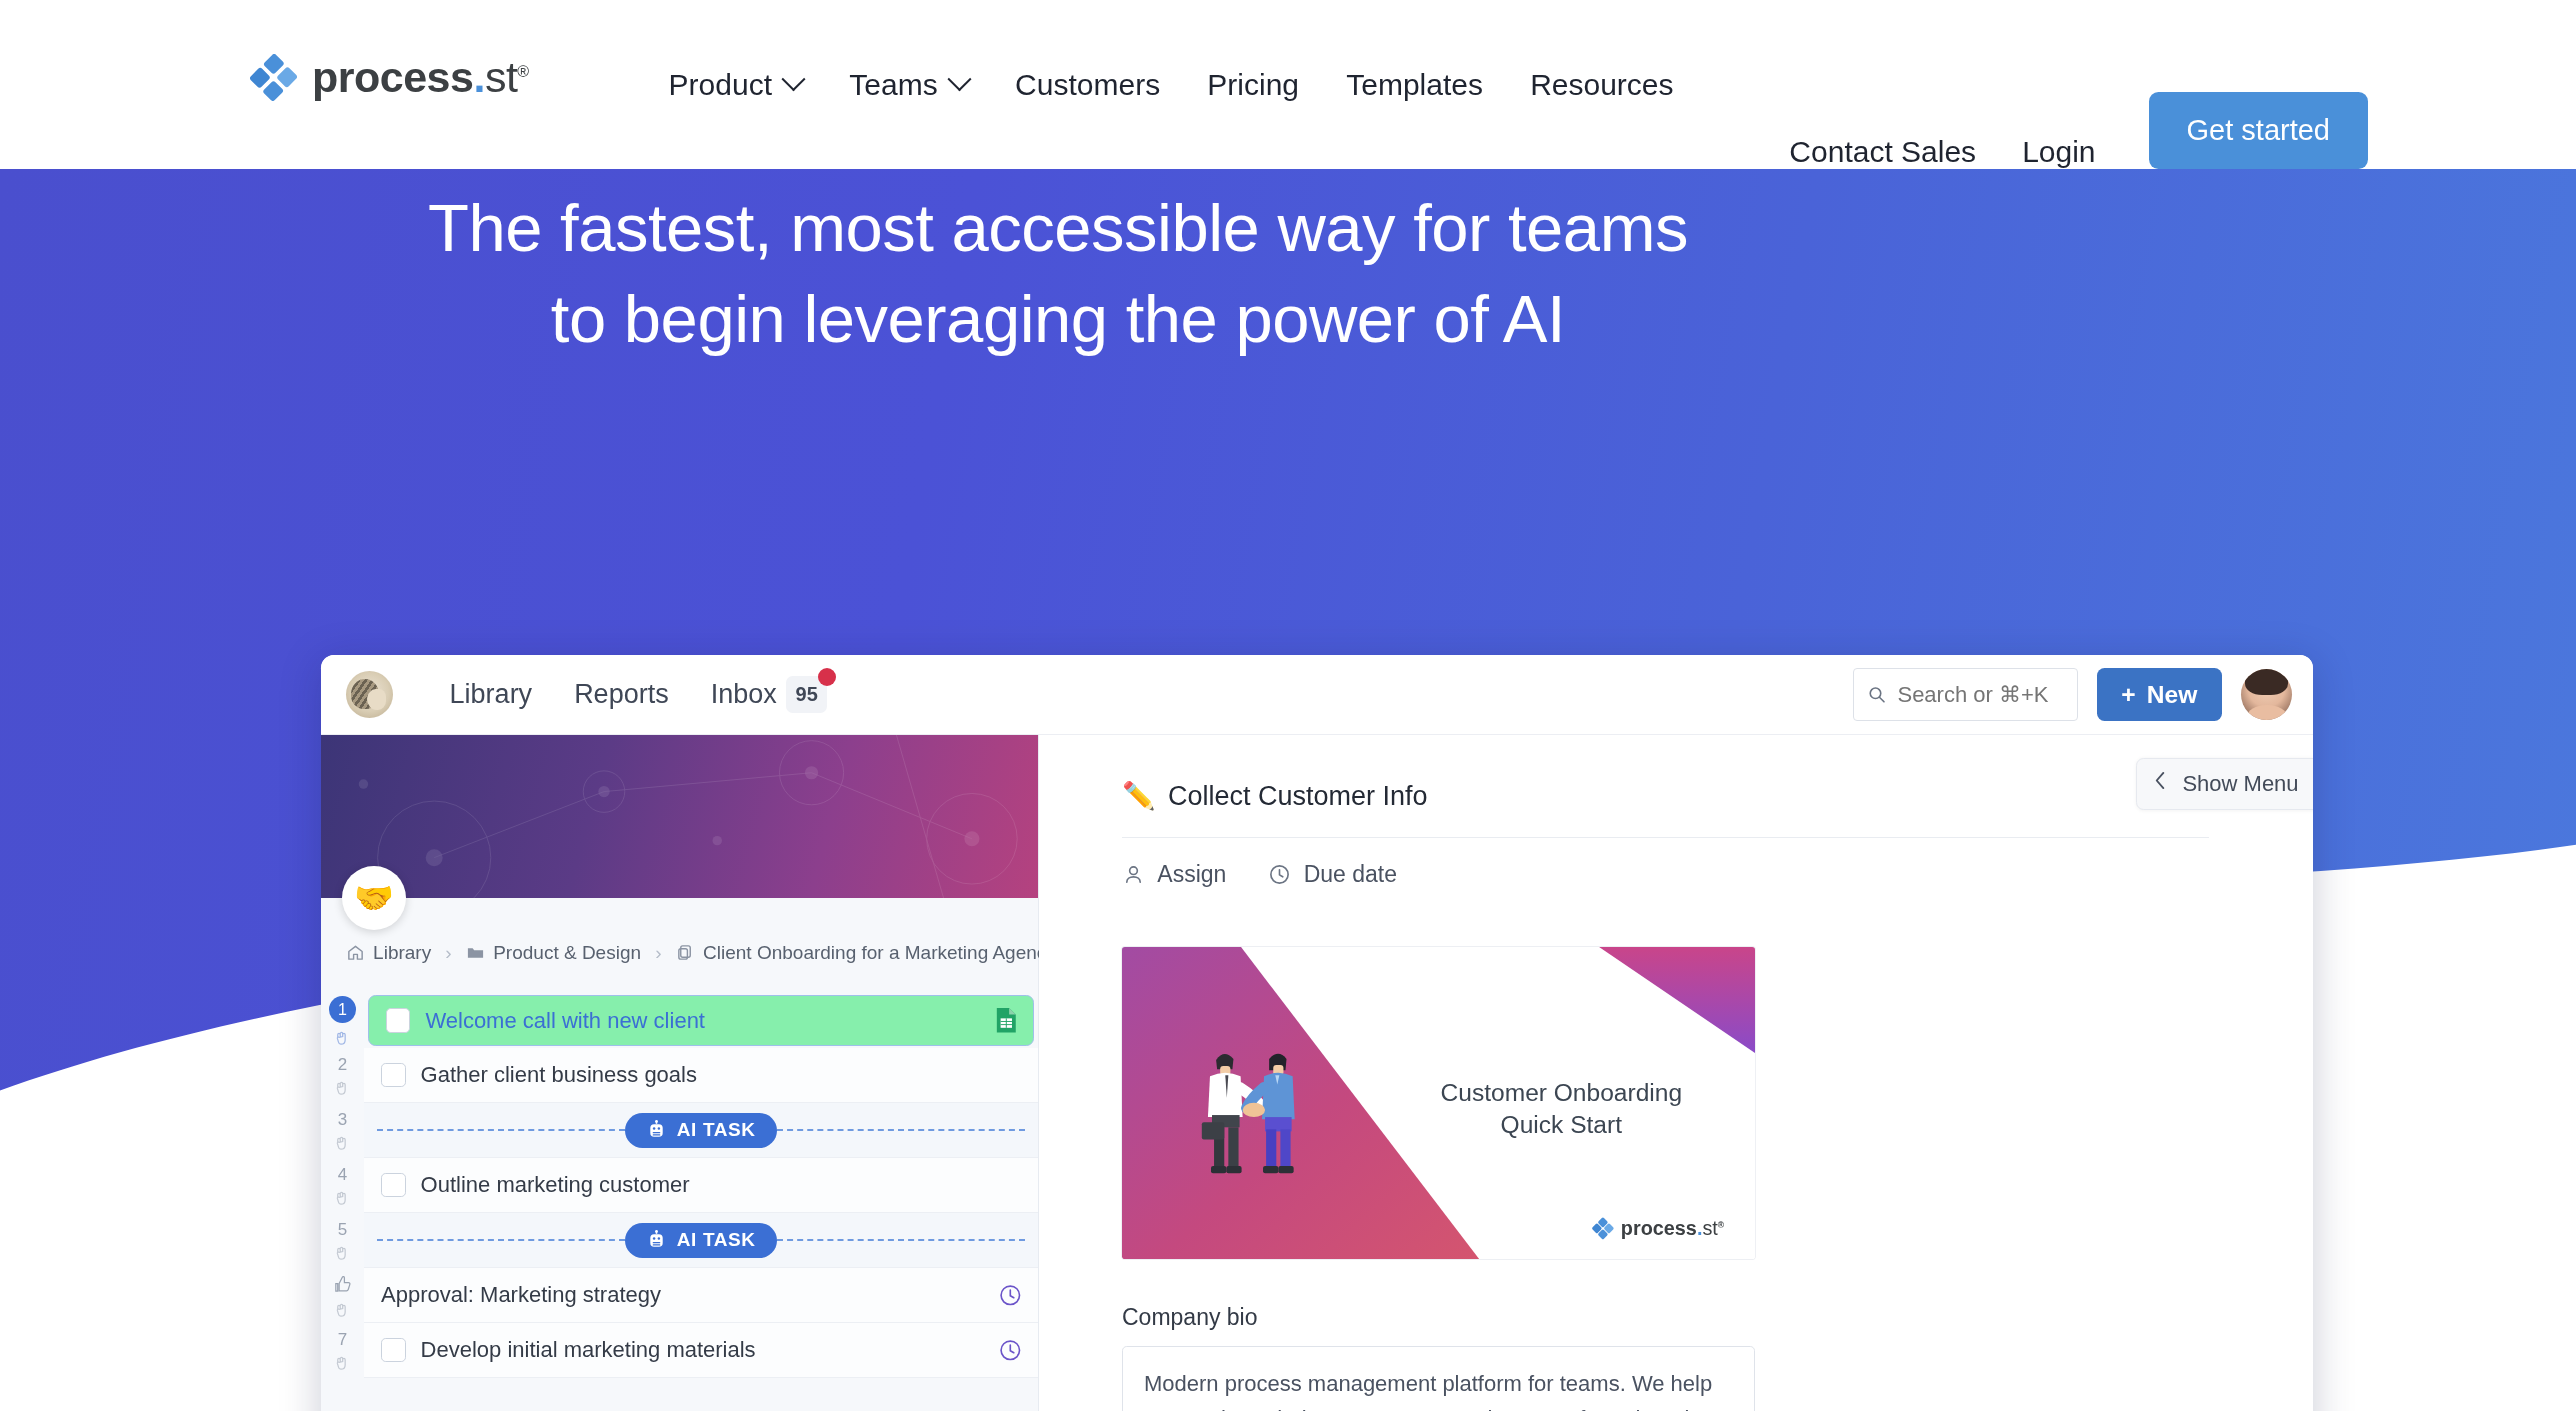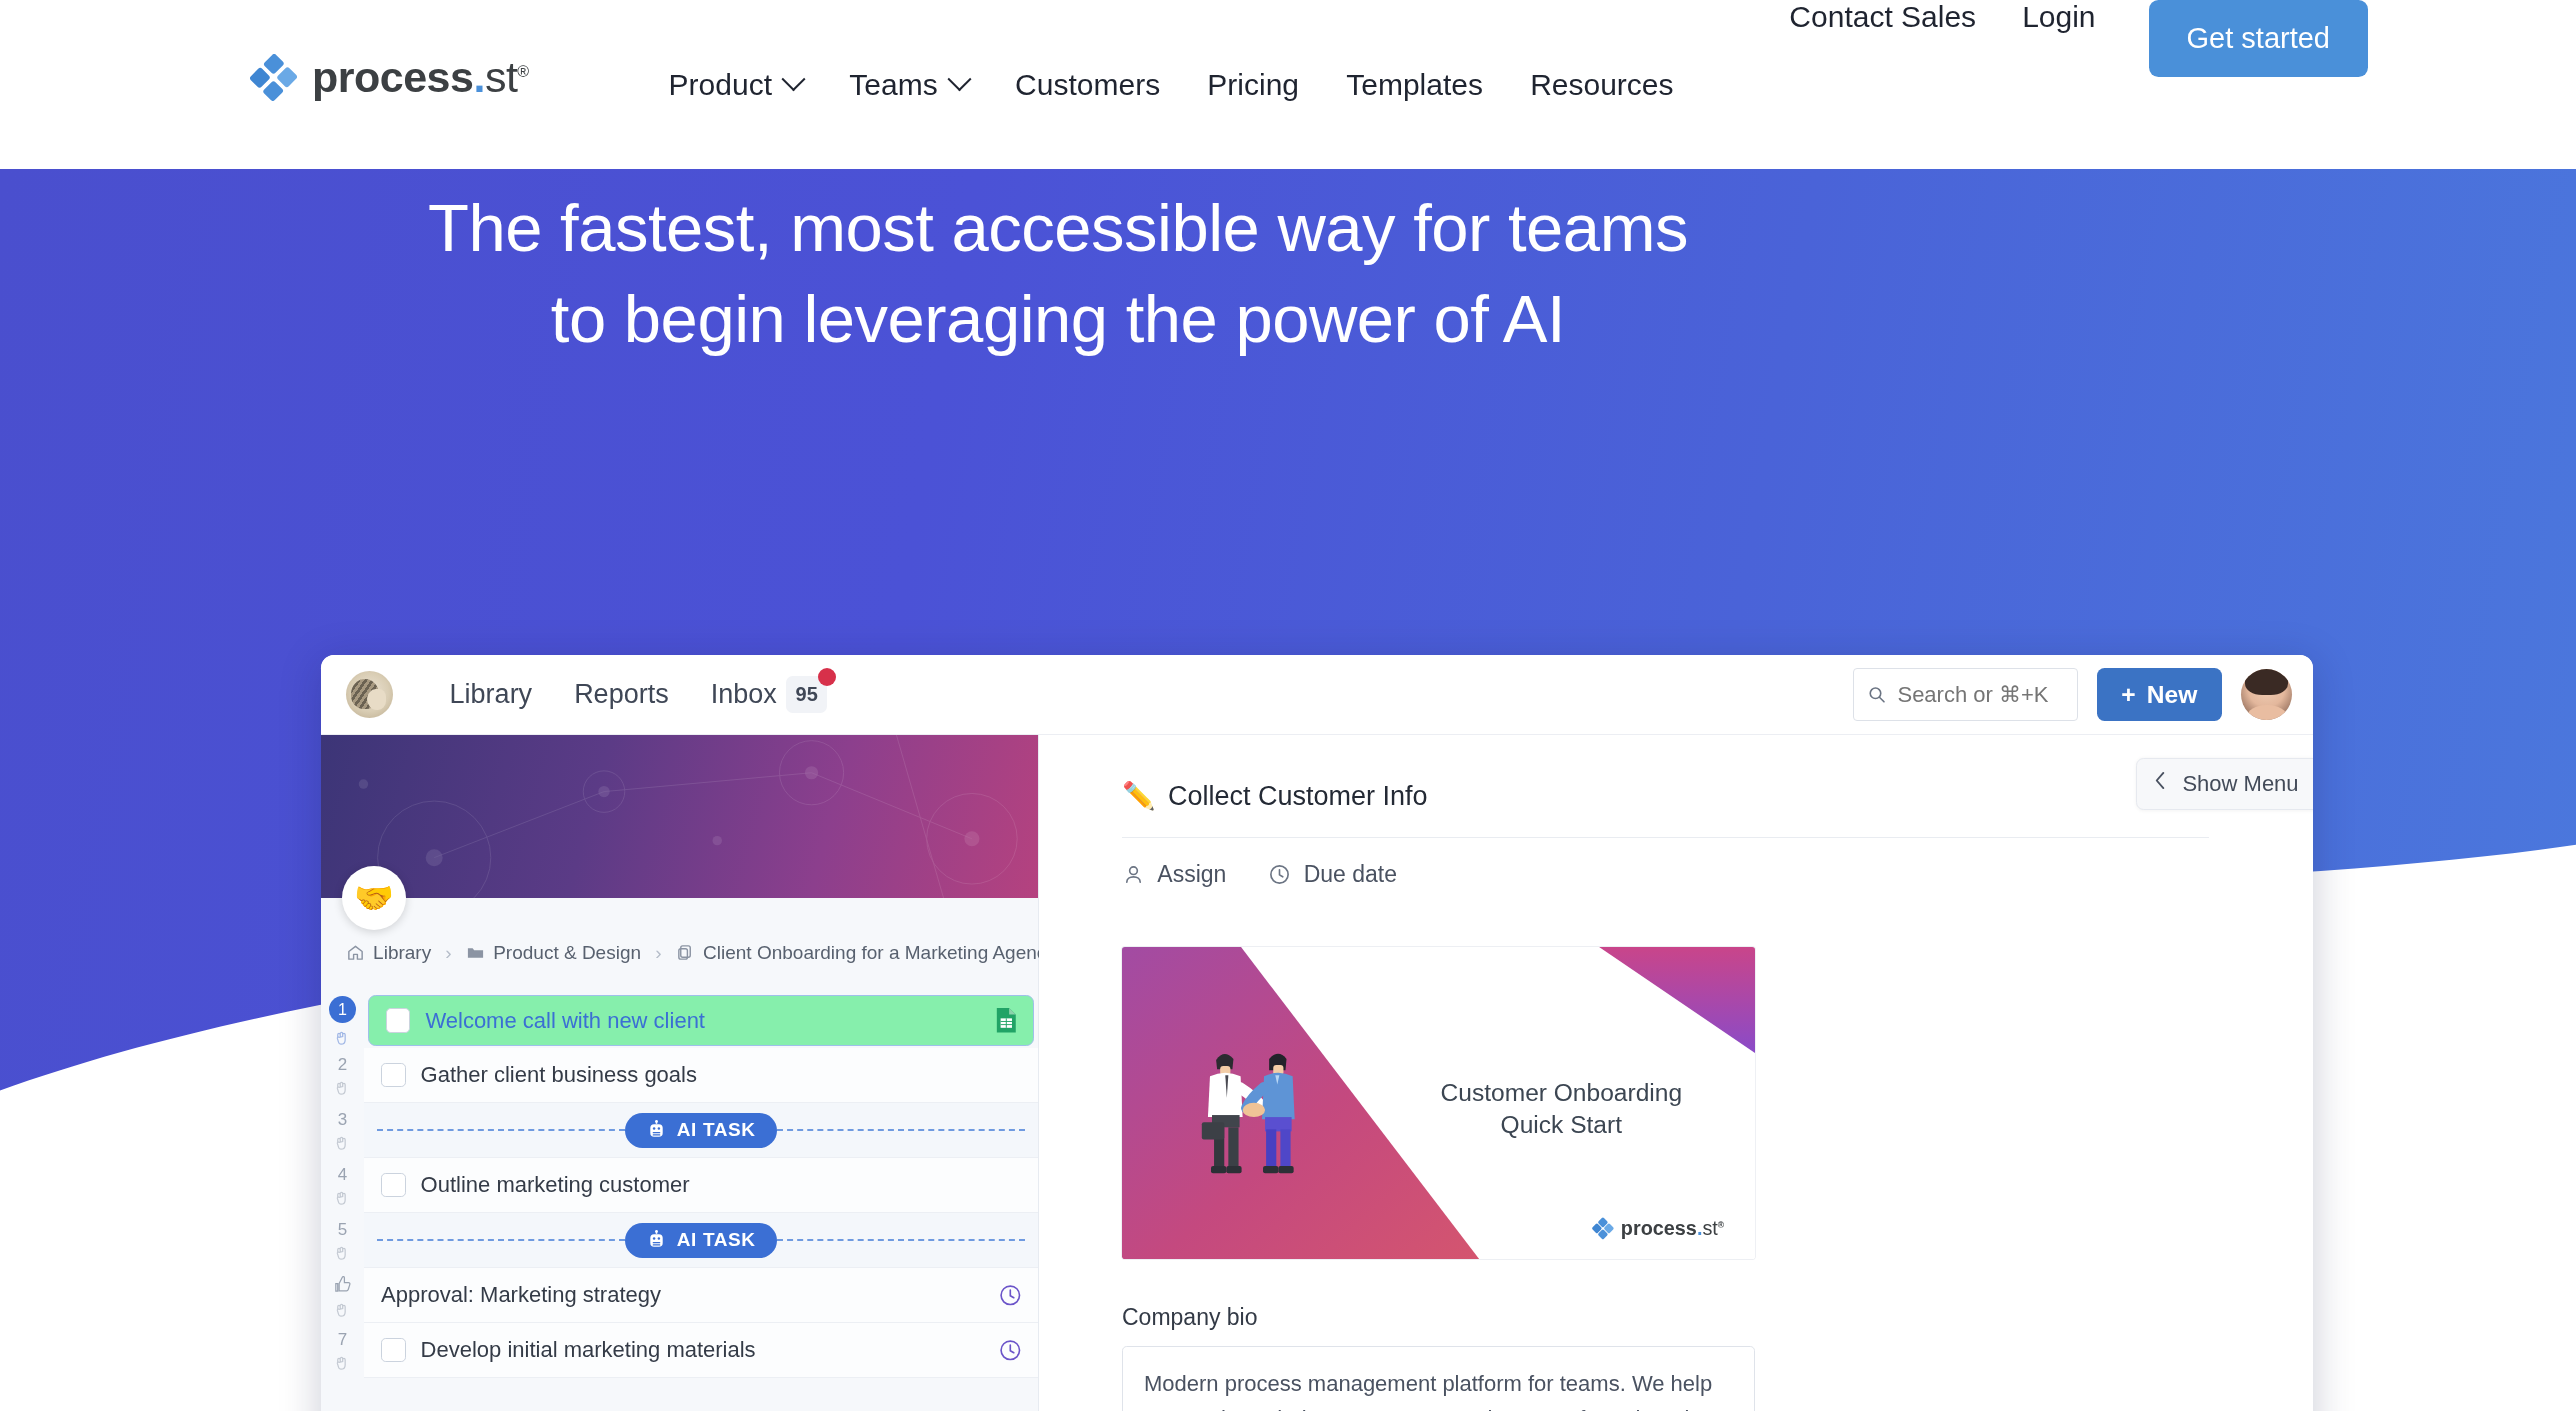--- a/index.html
+++ b/index.html
@@ -24,21 +24,21 @@
   .logo-text .st { font-weight: 400; color: #3c4043; }
   .logo-text .reg { font-size: 16px; vertical-align: super; font-weight: 400; }
 
   .nav-links { position: absolute; left: 645px; top: 0; height: 169px; display: flex; align-items: center; gap: 0; }
   .nav-item {
     font-size: 30px; color: #1f2430; padding: 0 23.6px; cursor: pointer;
     display: flex; align-items: center; gap: 13.2px; white-space: nowrap;
   }
   .chev { display: inline-block; width: 17px; height: 17px; border-right: 2.8px solid #1f2430; border-bottom: 2.8px solid #1f2430; transform: rotate(45deg) translate(-3.8px,-3.8px); }
 
-  .nav-right { position: absolute; right: 208px; top: 0; height: 169px; display: flex; align-items: flex-start; gap: 0; }
+  .nav-right { position: absolute; right: 208px; top: 0; height: 169px; display: flex; align-items: flex-end; gap: 0; }
   .nav-right .nav-item { padding: 0 23px; }
   .btn-getstarted {
     margin-left: 30px; background: #4a90d9; color: #fff; border: none; border-radius: 9.4px;
     font-size: 29px; font-family: inherit; padding: 22px 38px; cursor: pointer; white-space: nowrap;
   }
 
   
   .hero {
     position: absolute; top: 169px; left: 0; width: 2576px; height: 1243px;
     background: linear-gradient(100deg, #4a4fce 0%, #4b52d6 35%, #4a63d8 65%, #4b79dd 100%);

